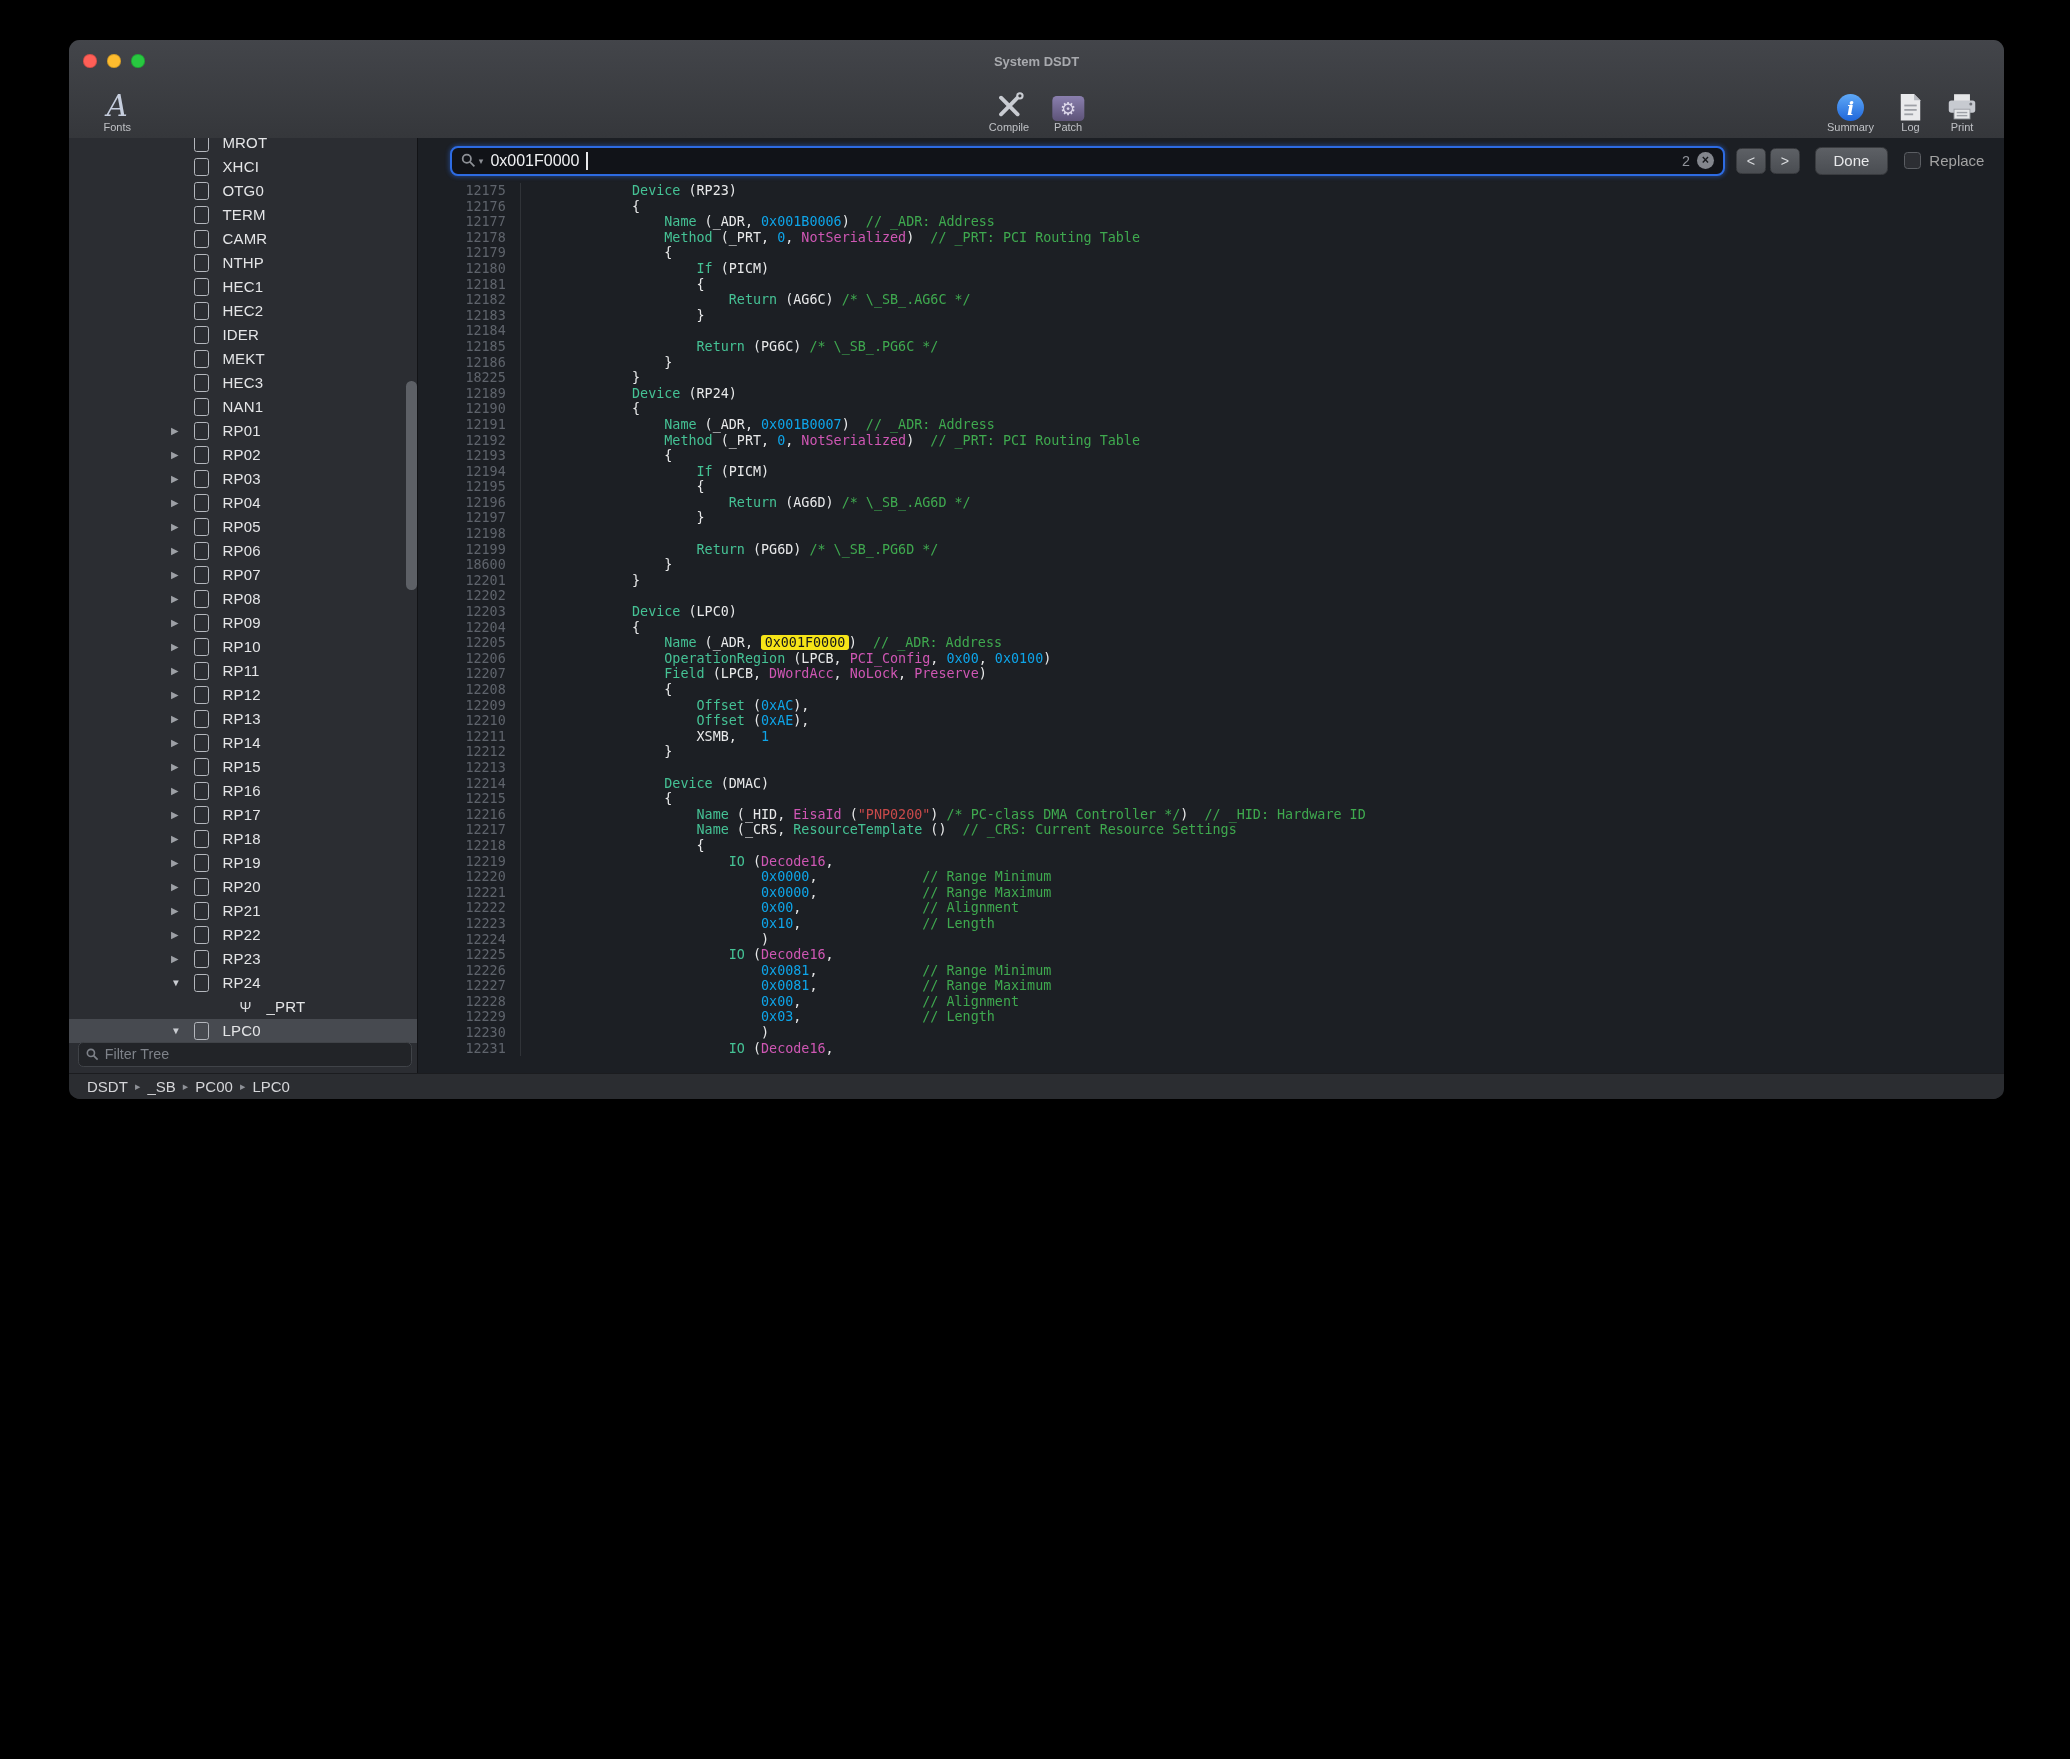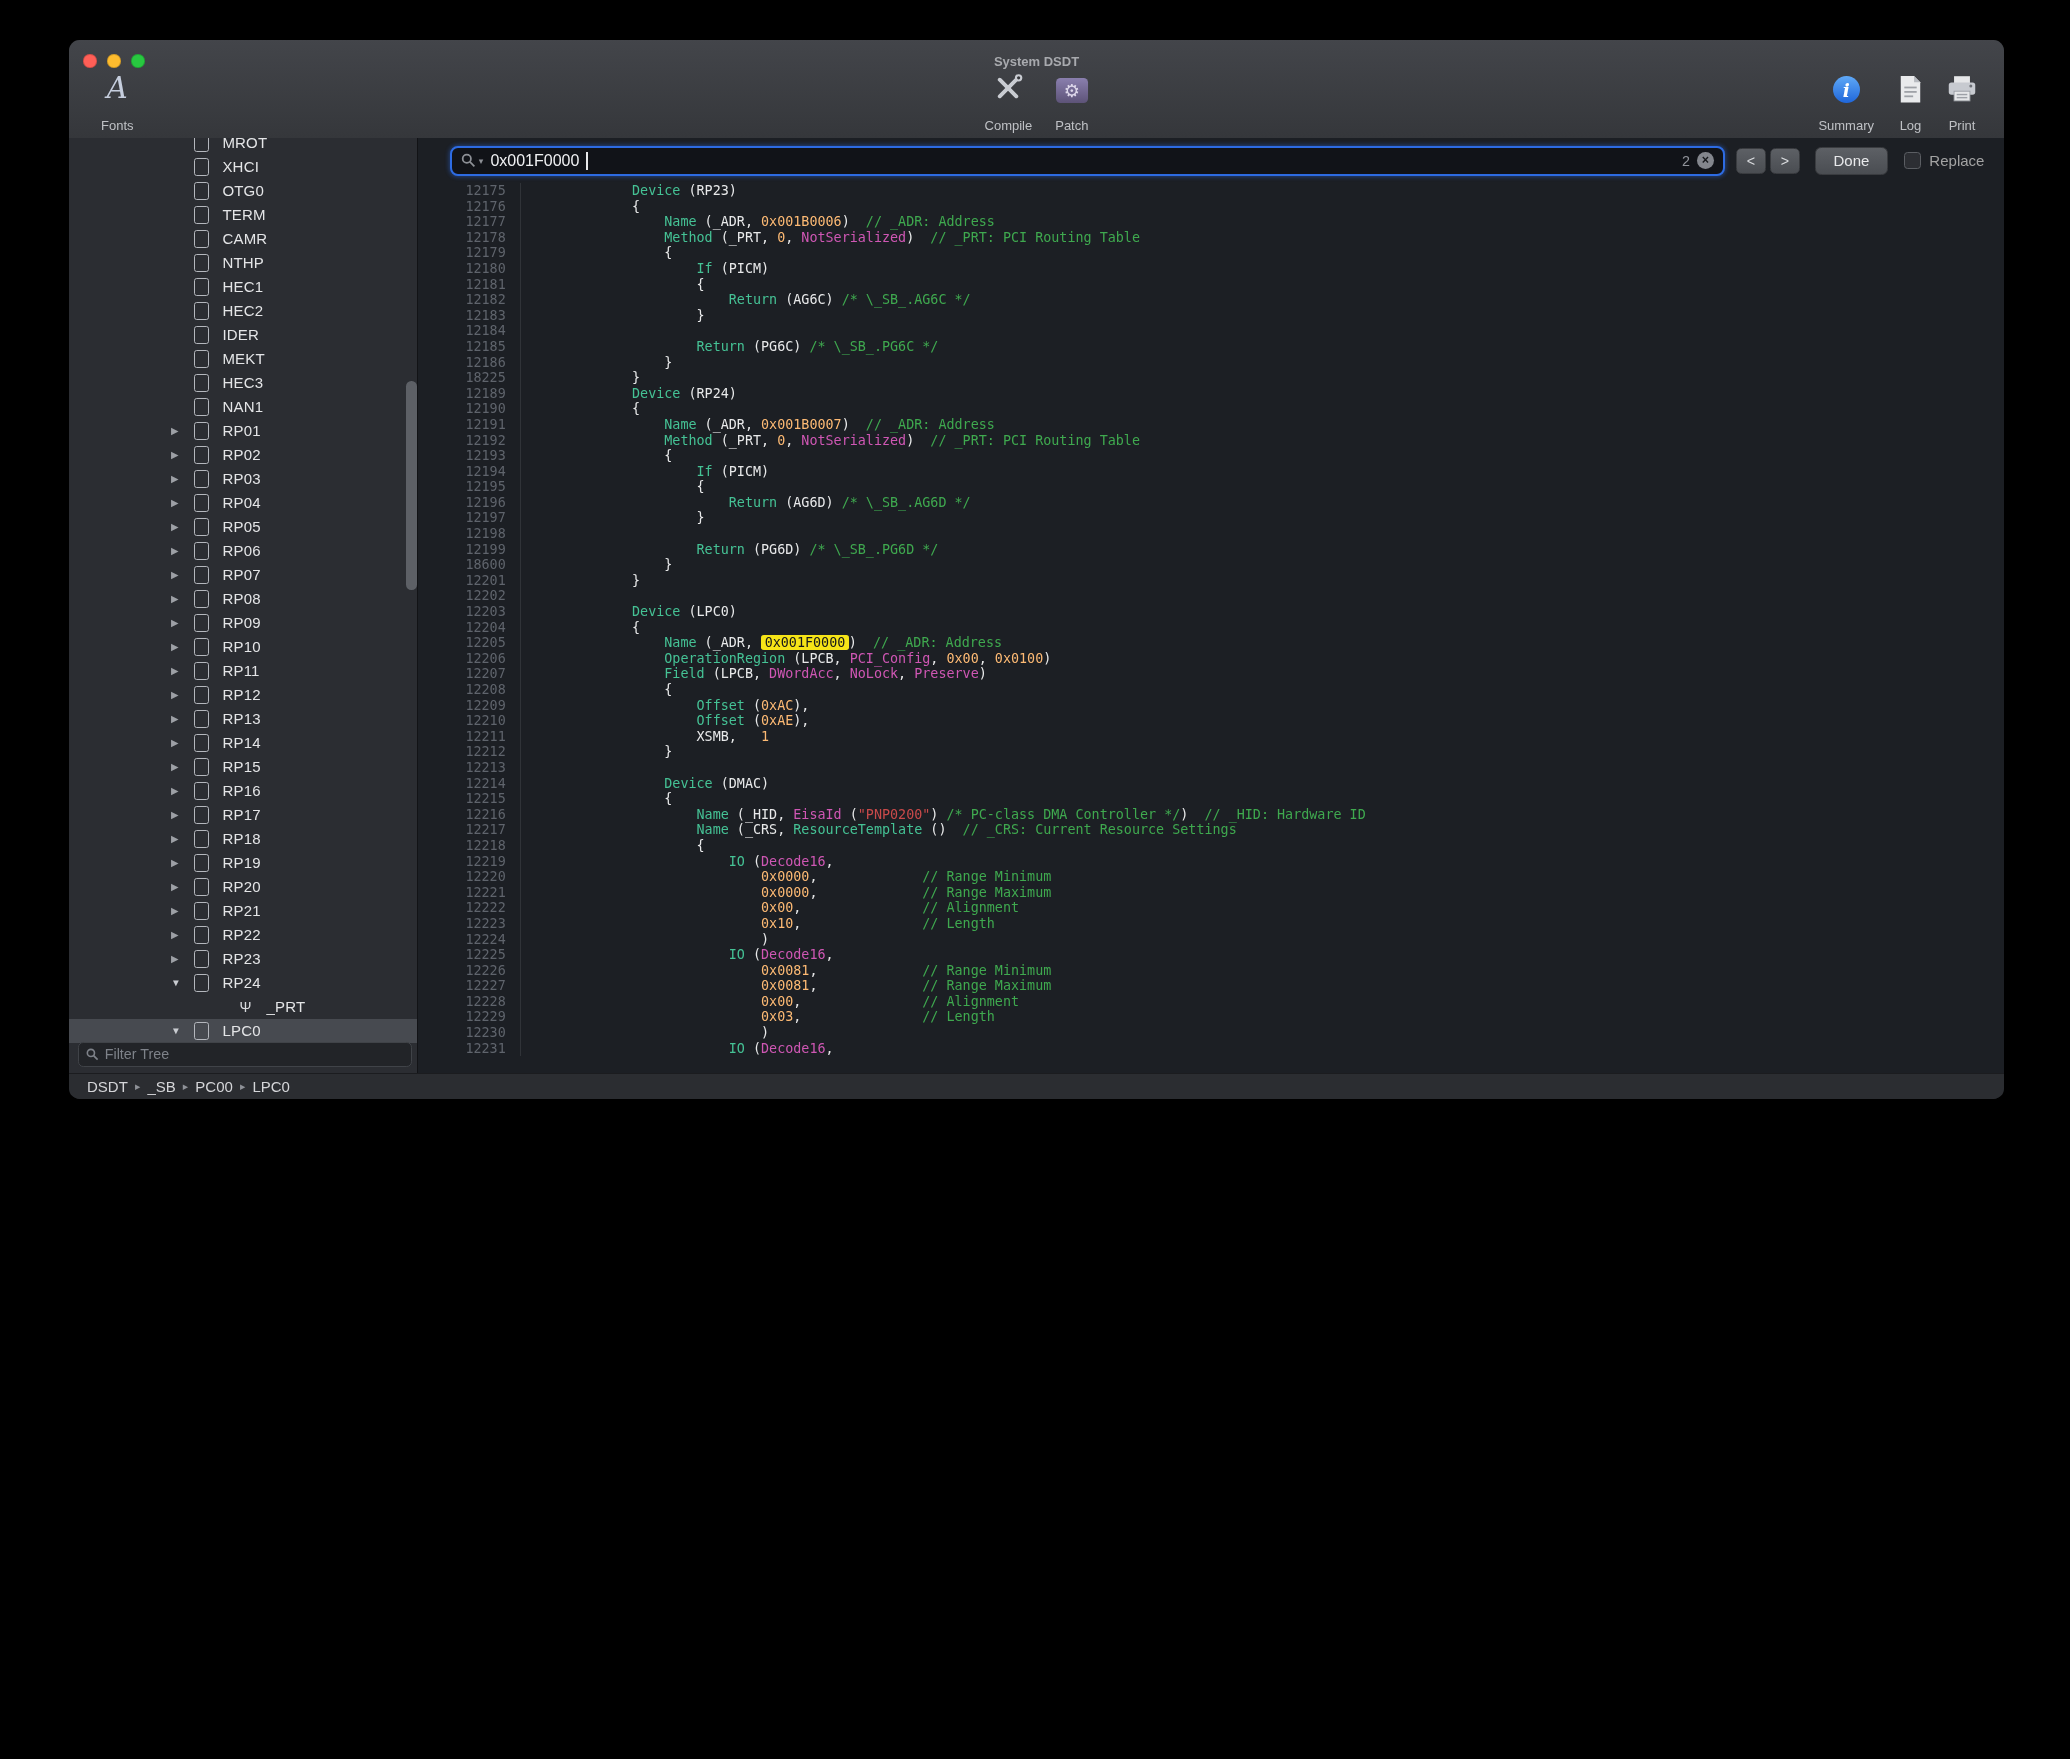--- a/index.html
+++ b/index.html
@@ -18,21 +18,21 @@
   .titlebar{position:relative;height:41px;}
   .lights{position:absolute;left:14.3px;top:14.3px;display:flex;gap:10.7px;}
   .light{width:13.4px;height:13.4px;border-radius:50%;box-shadow:inset 0 0 0 0.9px rgba(0,0,0,.18);}
   .light.red{background:#ff5f57;}
   .light.yellow{background:#febc2e;}
   .light.green{background:#28c840;}
   .title{line-height:43px;text-align:center;font-size:13px;font-weight:700;color:#a8aaae;}
   .toolbar{position:relative;height:55px;}
   .tb-item{display:flex;flex-direction:column;align-items:center;justify-content:flex-end;height:52px;}
   .tb-ic{height:32px;display:flex;align-items:flex-end;justify-content:center;}
-  .tb-lbl{font-size:13px;color:#bfc1c5;margin-top:15px;}
+  .tb-lbl{font-size:11px;color:#bfc1c5;margin-top:0;}
   .tb-left{position:absolute;left:14.3px;top:0;width:68px;}
   .tb-center{position:absolute;left:50%;top:0;transform:translateX(-50%);display:flex;gap:23px;}
   .tb-right{position:absolute;right:27px;top:0;display:flex;gap:25px;}
   .fonts-A{font-family:"DejaVu Serif",serif;font-style:italic;font-size:29px;color:#c6cede;line-height:30px;}
   .patch-box{width:32px;height:25px;border-radius:4.5px;background:linear-gradient(#8a7fae,#5d5378);
     display:flex;align-items:center;justify-content:center;font-size:18px;color:#ddd7ea;line-height:1;}
   .info-circle{width:27px;height:27px;border-radius:50%;background:linear-gradient(#5fa9f7,#1f66da);
     color:#fff;font-family:"DejaVu Serif",serif;font-style:italic;font-weight:700;font-size:18.7px;
     display:flex;align-items:center;justify-content:center;}
   
@@ -72,21 +72,21 @@
   .cbox{width:17px;height:17px;border-radius:3.6px;background:#2c2e33;border:0.9px solid #5b5e63;box-sizing:border-box;}
   .cbl{font-size:15px;color:#a3a3a3;}
   .codewrap{position:absolute;top:45px;left:0;right:0;bottom:0;overflow:hidden;}
   .cline{display:flex;height:15.6px;line-height:15.6px;font-family:"DejaVu Sans Mono",monospace;font-size:13.4px;white-space:pre;}
   .ln{flex:none;width:103px;box-sizing:border-box;text-align:right;padding-right:14.3px;margin-right:14.3px;
     border-right:0.9px solid #303338;color:#5f646c;}
   .ct{flex:none;}
   .tok-p{color:#e8e9ea;}
   .tok-k{color:#45c295;}
   .tok-c{color:#3fa94f;}
-  .tok-n{color:#fdba74;}
+  .tok-n{color:#0ea5e9;}
   .tok-t{color:#cf57b4;}
   .tok-s{color:#c94a4a;}
   .tok-hl{background:#f6e417;color:#15171b;border-radius:2.7px;padding:0 3.6px;}
   
   .statusbar{position:absolute;left:0;right:0;bottom:0;height:25px;background:#2b2d31;border-top:0.9px solid #1b1c1f;
     display:flex;align-items:center;padding-left:18px;}
   .breadcrumb{display:flex;align-items:center;}
   .bitem{font-size:15px;color:#d4d5d8;margin-right:7.1px;}
   .bsep{font-size:10.7px;color:#8e9197;margin-right:7.1px;}
 </style>

